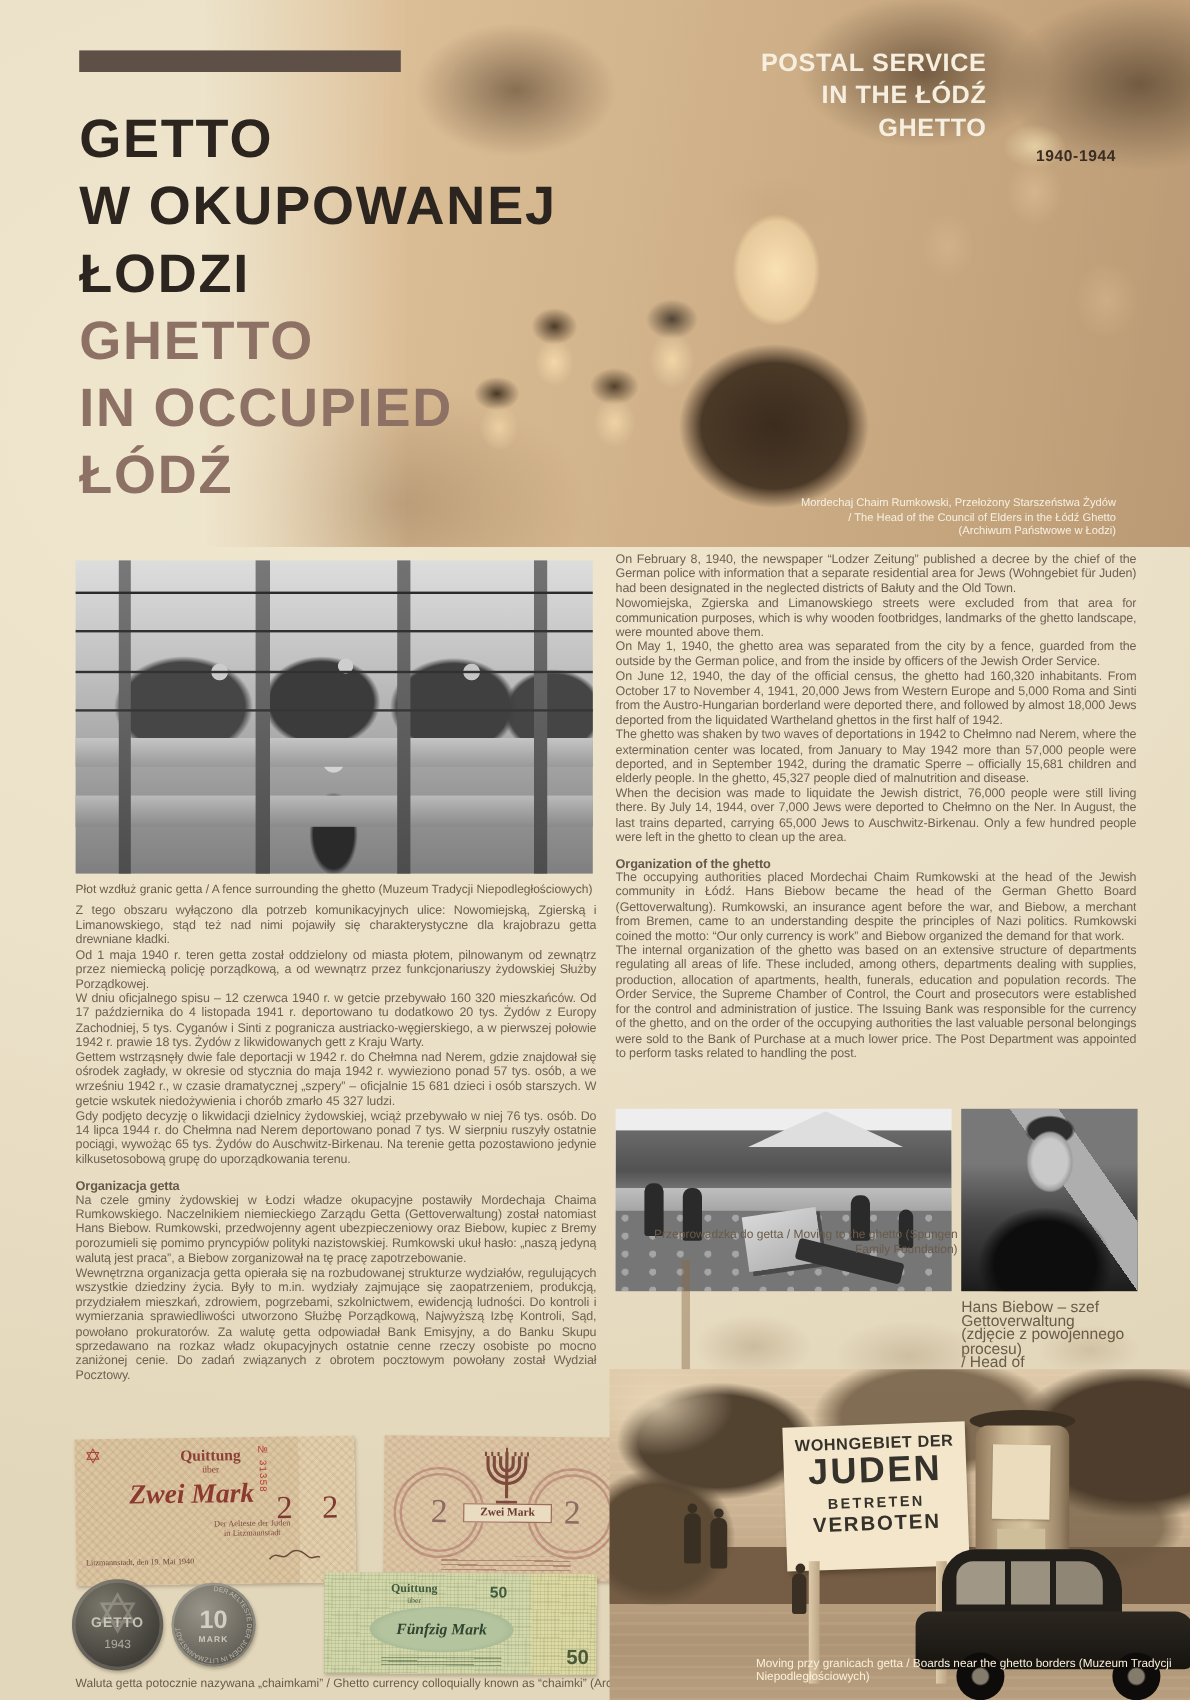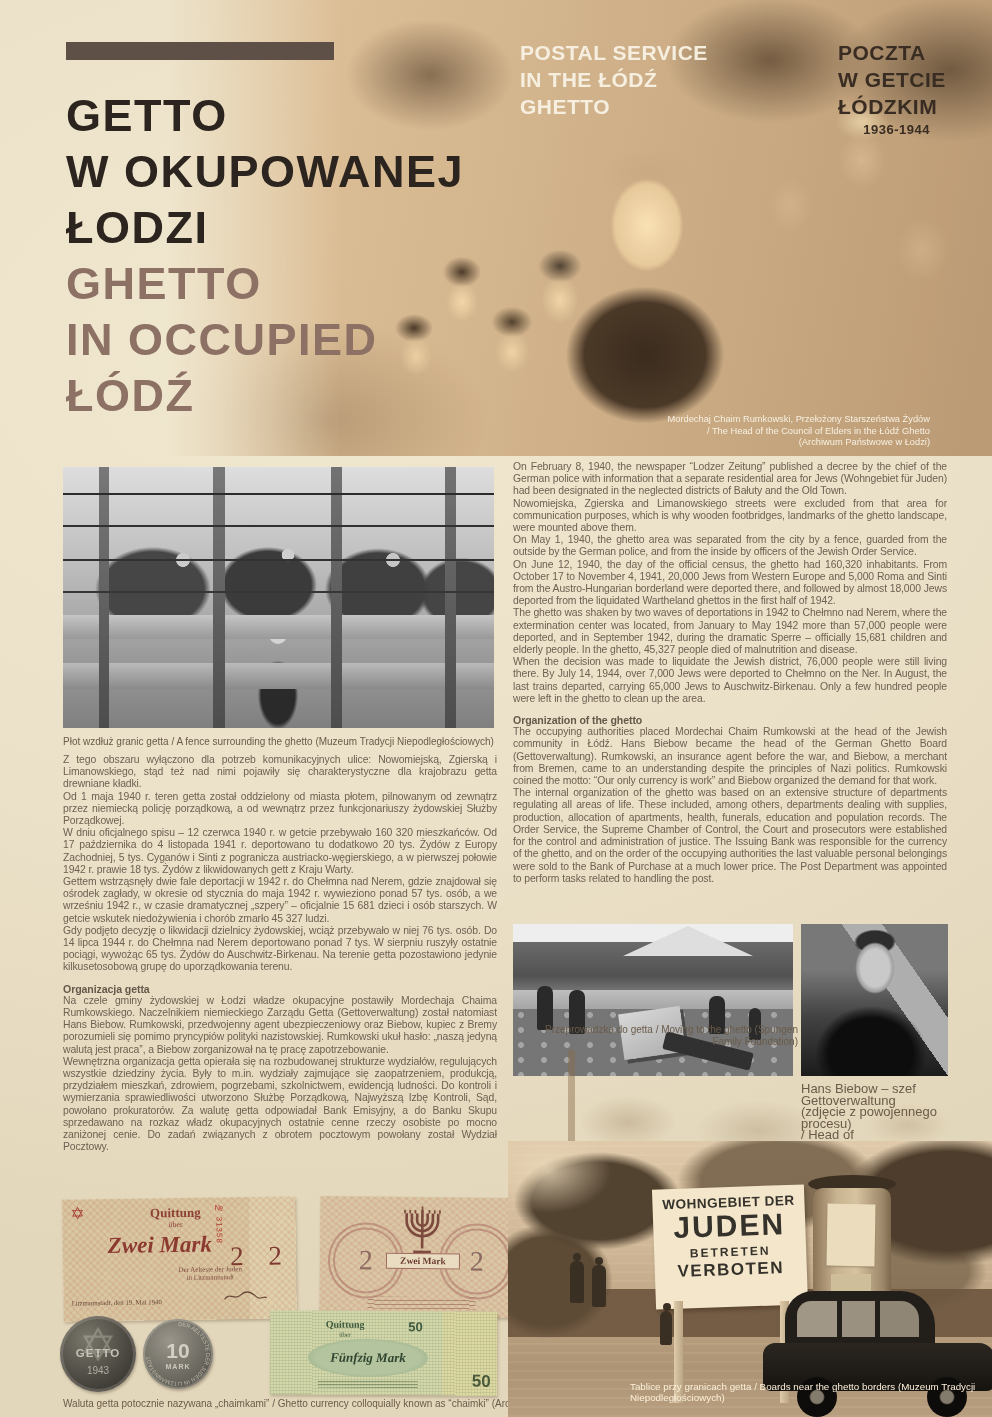--- a/index.html
+++ b/index.html
@@ -36,21 +36,21 @@
             mask-image:linear-gradient(90deg, rgba(0,0,0,0) 170px, #000 340px);
     filter:sepia(.18) contrast(1.03) blur(.4px);
   }
   .top-bar{position:absolute;left:66px;top:42px;width:268px;height:18px;background:#5e5046;}
   .title{position:absolute;left:66px;top:88px;font-weight:bold;white-space:pre-line;
     font-size:45px;line-height:56px;letter-spacing:1.5px;}
   .title-pl{color:#2c241e;}
   .title-en{top:256px;color:#8c7164;}
   .topic{position:absolute;top:39px;font-weight:bold;font-size:21px;line-height:27px;
     letter-spacing:.5px;white-space:pre-line;}
-  .topic-en{left:520px;width:302px;color:#f6efe0;}
+  .topic-en{left:520px;width:302px;text-align:right;color:#f6efe0;}
   .topic-pl{left:838px;color:#392c22;}
   .years{position:absolute;left:838px;top:122px;width:92px;text-align:right;
     font-weight:bold;font-size:13px;color:#392c22;letter-spacing:.5px;}
   .rum-caption{position:absolute;right:62px;top:414px;text-align:right;color:#f7f0e1;
     font-size:9.3px;line-height:11.5px;white-space:pre-line;}
   
   .textcol{position:absolute;width:434px;font-size:10.4px;line-height:12.2px;
     text-align:justify;color:#6f6052;overflow:hidden;letter-spacing:-.1px;}
   .textcol p{margin:0;}
   .textcol h3{margin:9px 0 0 0;font-size:10.6px;color:#66584a;}
@@ -244,24 +244,21 @@
   <div class="title title-pl">GETTO
 W OKUPOWANEJ
 ŁODZI</div>
   <div class="title title-en">GHETTO
 IN OCCUPIED
 ŁÓDŹ</div>
 
   <div class="topic topic-en">POSTAL SERVICE
 IN THE ŁÓDŹ
 GHETTO</div>
-  <div class="topic topic-pl">POCZTA
-W GETCIE
-ŁÓDZKIM</div>
-  <div class="years">1936-1944</div>
+  <div class="years">1940-1944</div>
 
   <div class="rum-caption">Mordechaj Chaim Rumkowski, Przełożony Starszeństwa Żydów
 / The Head of the Council of Elders in the Łódź Ghetto
 (Archiwum Państwowe w Łodzi)</div>
 
   <div class="photo-fence"></div>
   <div class="caption" style="left:63px;top:736px;">Płot wzdłuż granic getta / A fence surrounding the ghetto (Muzeum Tradycji Niepodległościowych)</div>
 
   <div class="textcol col-pl">
     <p>Z tego obszaru wyłączono dla potrzeb komunikacyjnych ulice: Nowomiejską, Zgierską i Limanowskiego, stąd też nad nimi pojawiły się charakterystyczne dla krajobrazu getta drewniane kładki.</p>
@@ -395,16 +392,16 @@
     <div class="ps-person" style="left:62px;top:120px;"></div>
     <div class="ps-person" style="left:84px;top:124px;"></div>
     <div class="ps-person" style="left:152px;top:170px;width:12px;height:34px;"></div>
     <div class="ps-car">
       <div class="car-cabin"></div>
       <div class="car-win"></div>
       <div class="car-body"></div>
       <div class="car-wheel" style="left:34px;"></div>
       <div class="car-wheel" style="left:164px;"></div>
     </div>
-    <div class="ps-caption">Tablice przy granicach getta / Boards near the ghetto borders (Muzeum Tradycji Niepodległościowych)</div>
+    <div class="ps-caption">Moving przy granicach getta / Boards near the ghetto borders (Muzeum Tradycji Niepodległościowych)</div>
   </div>
 
 </div>
 
 </body></html>

